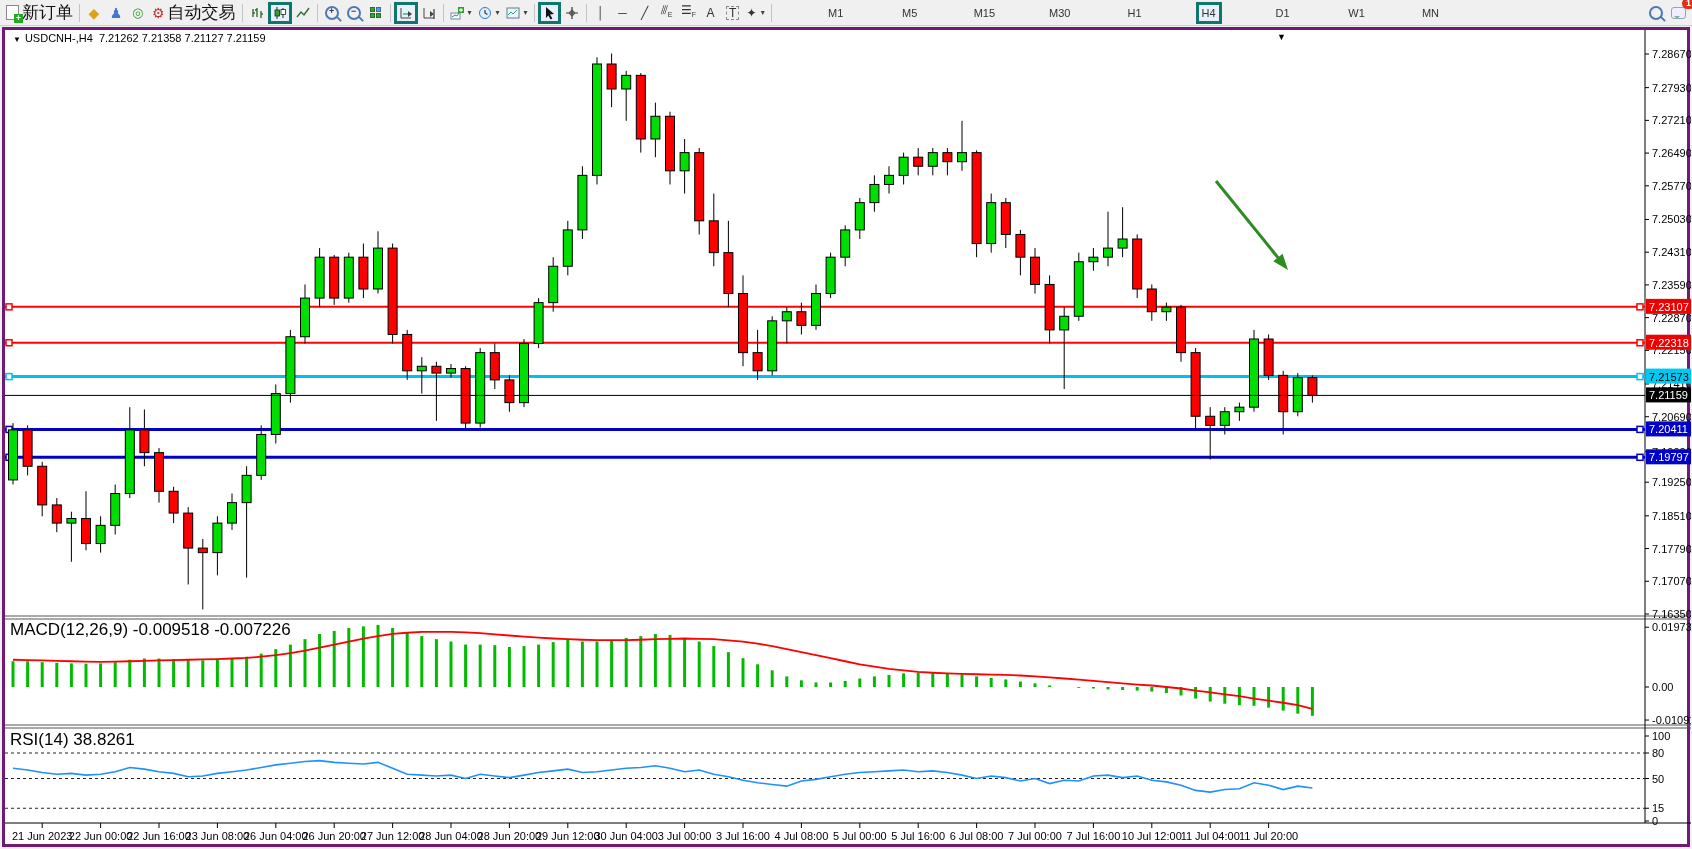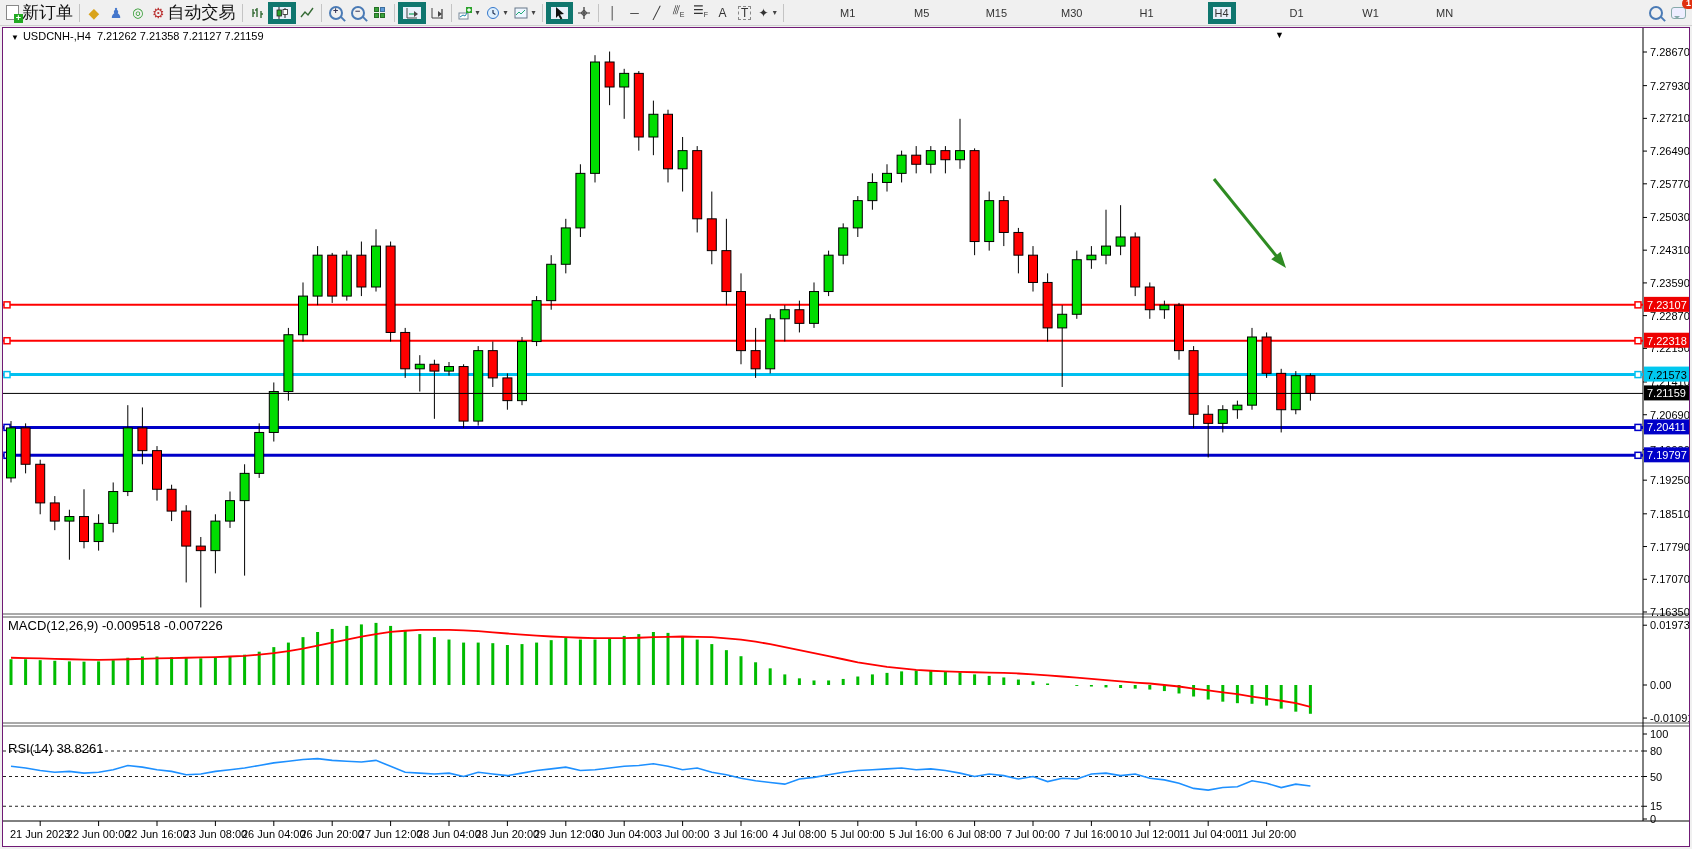--- a/index.html
+++ b/index.html
@@ -2,21 +2,21 @@
 <html><head>
 <meta charset="utf-8">
 <style>
   html,body{margin:0;padding:0;background:#f0f0f0;width:1692px;height:849px;overflow:hidden;
     font-family:"Liberation Sans",sans-serif;-webkit-font-smoothing:none;}
   
   .toolbar{position:absolute;left:0;top:0;width:1692px;height:26px;background:#f0f0f0;
     border-bottom:1px solid #cfcfcf;display:flex;align-items:center;padding:0 3px;box-sizing:border-box;}
   .tbtn{height:22px;min-width:22px;padding:0 2px;display:flex;align-items:center;justify-content:center;
     gap:3px;border:1px solid transparent;font-size:11px;color:#222;box-sizing:border-box;cursor:default;}
-  .tbtn.active{background:#e8f0fa;border:5px solid #0f766e;}
+  .tbtn.active{background:#e8f0fa;border:3px solid #0f766e;}
   .tbtn.tf{min-width:26px;font-size:11px;color:#333;margin-left:48px;}
   .sep{width:1px;height:18px;background:#c4c4c4;margin:0 3px;flex:0 0 auto;}
   .cjk{font-size:17px;color:#111;}
   
   .ic{display:inline-block;position:relative;}
   .doc{width:11px;height:13px;background:#fff;border:1px solid #888;}
   .doc .plus{position:absolute;right:-5px;bottom:-4px;width:9px;height:9px;background:#22aa22;color:#fff;
     font-size:9px;line-height:9px;text-align:center;font-weight:bold;}
   .diam{color:#d9a31b;font-size:14px;line-height:14px;}
   .pers{color:#4477cc;font-size:14px;line-height:14px;}
@@ -31,24 +31,24 @@
   .tile i:nth-child(2){background:#5f9bd8;border-color:#3c6f9e;}
   .glyph{font-size:12px;line-height:12px;color:#333;}
   .dd{font-size:8px;color:#444;margin-left:1px;}
   .badgewrap{position:relative;}
   .balloon{width:13px;height:10px;border:1.5px solid #8aa;border-radius:3px;background:#eef;position:relative;}
   .balloon:after{content:"";position:absolute;left:2px;bottom:-4px;border:3px solid transparent;border-top-color:#8aa;}
   .badge{position:absolute;top:-5px;right:-7px;min-width:11px;height:11px;border-radius:6px;background:#e03010;
     color:#fff;font-size:9px;line-height:11px;text-align:center;padding:0 1px;font-weight:bold;}
   
   .chartwin{position:absolute;left:2px;top:27px;width:1688px;height:820px;background:#fff;
-    border:1px solid #701a75;box-sizing:border-box;}
+    border:3px solid #701a75;box-sizing:border-box;}
   .title{position:absolute;left:6px;top:2px;font-size:11px;color:#000;z-index:5;background:#fff;padding:0 2px;}
   .title .mk{font-size:8px;margin-right:4px;}
-  .indlabel{position:absolute;font-size:13px;color:#000;z-index:5;background:transparent;padding:0 1px;text-align:center;}
+  .indlabel{position:absolute;font-size:17px;color:#000;z-index:5;background:transparent;padding:0 1px;text-align:center;}
   .corner-mk{position:absolute;top:2px;left:1272px;font-size:9px;color:#000;z-index:5;}
   svg text{font-family:"Liberation Sans",sans-serif;}
 </style>
 </head>
 <body>
 
 <div class="toolbar">
   <div class="tbtn">
     <span class="ic doc">
         <span class="plus">+</span>
@@ -209,21 +209,21 @@
     <span class="mk">▼</span><span>USDCNH-,H4</span>&nbsp;
     <span>7.21262</span>
     <span>7.21358</span>
     <span>7.21127</span>
     <span>7.21159</span>
   </div>
   <div class="corner-mk">▼</div>
   <div class="indlabel" style="left:4px;top:590px;">
     <span>MACD(12,26,9)</span> <span>-0.009518 -0.007226</span>
   </div>
-  <div class="indlabel" style="left:4px;top:700px;margin-top:13px;">
+  <div class="indlabel" style="left:4px;top:700px;">
     <span>RSI(14)</span> <span>38.8261</span>
   </div>
   <svg id="chart-svg" width="1686" height="818">
       <line x1="0" y1="586" x2="1686" y2="586" stroke="#555" stroke-width="1"></line>
       <line x1="0" y1="589" x2="1686" y2="589" stroke="#555" stroke-width="1"></line>
       <line x1="0" y1="695" x2="1686" y2="695" stroke="#555" stroke-width="1"></line>
       <line x1="0" y1="698" x2="1686" y2="698" stroke="#555" stroke-width="1"></line>
       <line x1="0" y1="793" x2="1686" y2="793" stroke="#000" stroke-width="1"></line>
       <line x1="1640" y1="0" x2="1640" y2="793" stroke="#000" stroke-width="1"></line>
       <line x1="1640" y1="24" x2="1644" y2="24" stroke="#000"></line>

